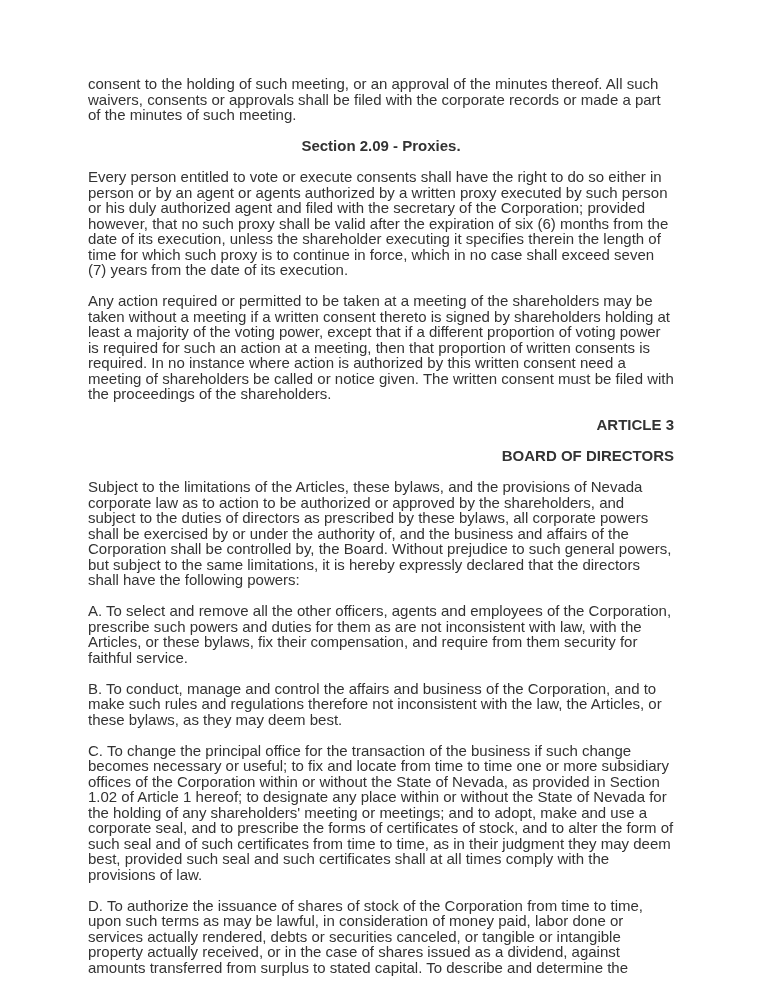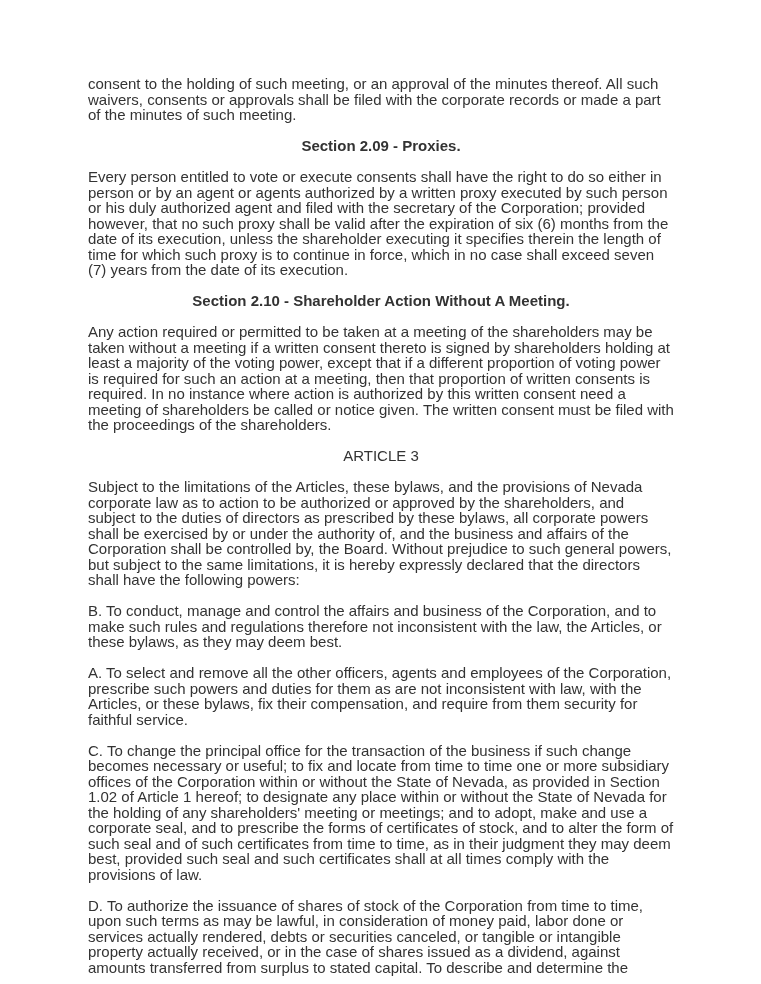--- a/index.html
+++ b/index.html
@@ -30,34 +30,34 @@
   }
   .block.paragraph {
     font-weight: normal;
     text-align: left;
   }
   .block.heading {
     font-weight: bold;
     text-align: center;
   }
   .block.heading-center {
-    font-weight: normal;
-    text-align: center;
+    font-weight: bold;
+    text-align: right;
   }
 </style>
 </head>
 <body>
 
 <div class="page">
   <div class="content" id="doc-content">
       <div class="block paragraph">consent to the holding of such meeting, or an approval of the minutes thereof. All such waivers, consents or approvals shall be filed with the corporate records or made a part of the minutes of such meeting.</div>
       <div class="block heading">Section 2.09 - Proxies.</div>
       <div class="block paragraph">Every person entitled to vote or execute consents shall have the right to do so either in person or by an agent or agents authorized by a written proxy executed by such person or his duly authorized agent and filed with the secretary of the Corporation; provided however, that no such proxy shall be valid after the expiration of six (6) months from the date of its execution, unless the shareholder executing it specifies therein the length of time for which such proxy is to continue in force, which in no case shall exceed seven (7) years from the date of its execution.</div>
-      <div class="block heading">Section 2.10 - Shareholder Action Without A Meeting.</div>
       <div class="block paragraph">Any action required or permitted to be taken at a meeting of the shareholders may be taken without a meeting if a written consent thereto is signed by shareholders holding at least a majority of the voting power, except that if a different proportion of voting power is required for such an action at a meeting, then that proportion of written consents is required. In no instance where action is authorized by this written consent need a meeting of shareholders be called or notice given. The written consent must be filed with the proceedings of the shareholders.</div>
       <div class="block heading-center">ARTICLE 3</div>
+      <div class="block heading-center">BOARD OF DIRECTORS</div>
       <div class="block paragraph">Subject to the limitations of the Articles, these bylaws, and the provisions of Nevada corporate law as to action to be authorized or approved by the shareholders, and subject to the duties of directors as prescribed by these bylaws, all corporate powers shall be exercised by or under the authority of, and the business and affairs of the Corporation shall be controlled by, the Board. Without prejudice to such general powers, but subject to the same limitations, it is hereby expressly declared that the directors shall have the following powers:</div>
+      <div class="block paragraph">A. To select and remove all the other officers, agents and employees of the Corporation, prescribe such powers and duties for them as are not inconsistent with law, with the Articles, or these bylaws, fix their compensation, and require from them security for faithful service.</div>
       <div class="block paragraph">B. To conduct, manage and control the affairs and business of the Corporation, and to make such rules and regulations therefore not inconsistent with the law, the Articles, or these bylaws, as they may deem best.</div>
-      <div class="block paragraph">A. To select and remove all the other officers, agents and employees of the Corporation, prescribe such powers and duties for them as are not inconsistent with law, with the Articles, or these bylaws, fix their compensation, and require from them security for faithful service.</div>
       <div class="block paragraph">C. To change the principal office for the transaction of the business if such change becomes necessary or useful; to fix and locate from time to time one or more subsidiary offices of the Corporation within or without the State of Nevada, as provided in Section 1.02 of Article 1 hereof; to designate any place within or without the State of Nevada for the holding of any shareholders' meeting or meetings; and to adopt, make and use a corporate seal, and to prescribe the forms of certificates of stock, and to alter the form of such seal and of such certificates from time to time, as in their judgment they may deem best, provided such seal and such certificates shall at all times comply with the provisions of law.</div>
       <div class="block paragraph">D. To authorize the issuance of shares of stock of the Corporation from time to time, upon such terms as may be lawful, in consideration of money paid, labor done or services actually rendered, debts or securities canceled, or tangible or intangible property actually received, or in the case of shares issued as a dividend, against amounts transferred from surplus to stated capital. To describe and determine the</div>
     </div>
 </div>
 
 </body></html>

